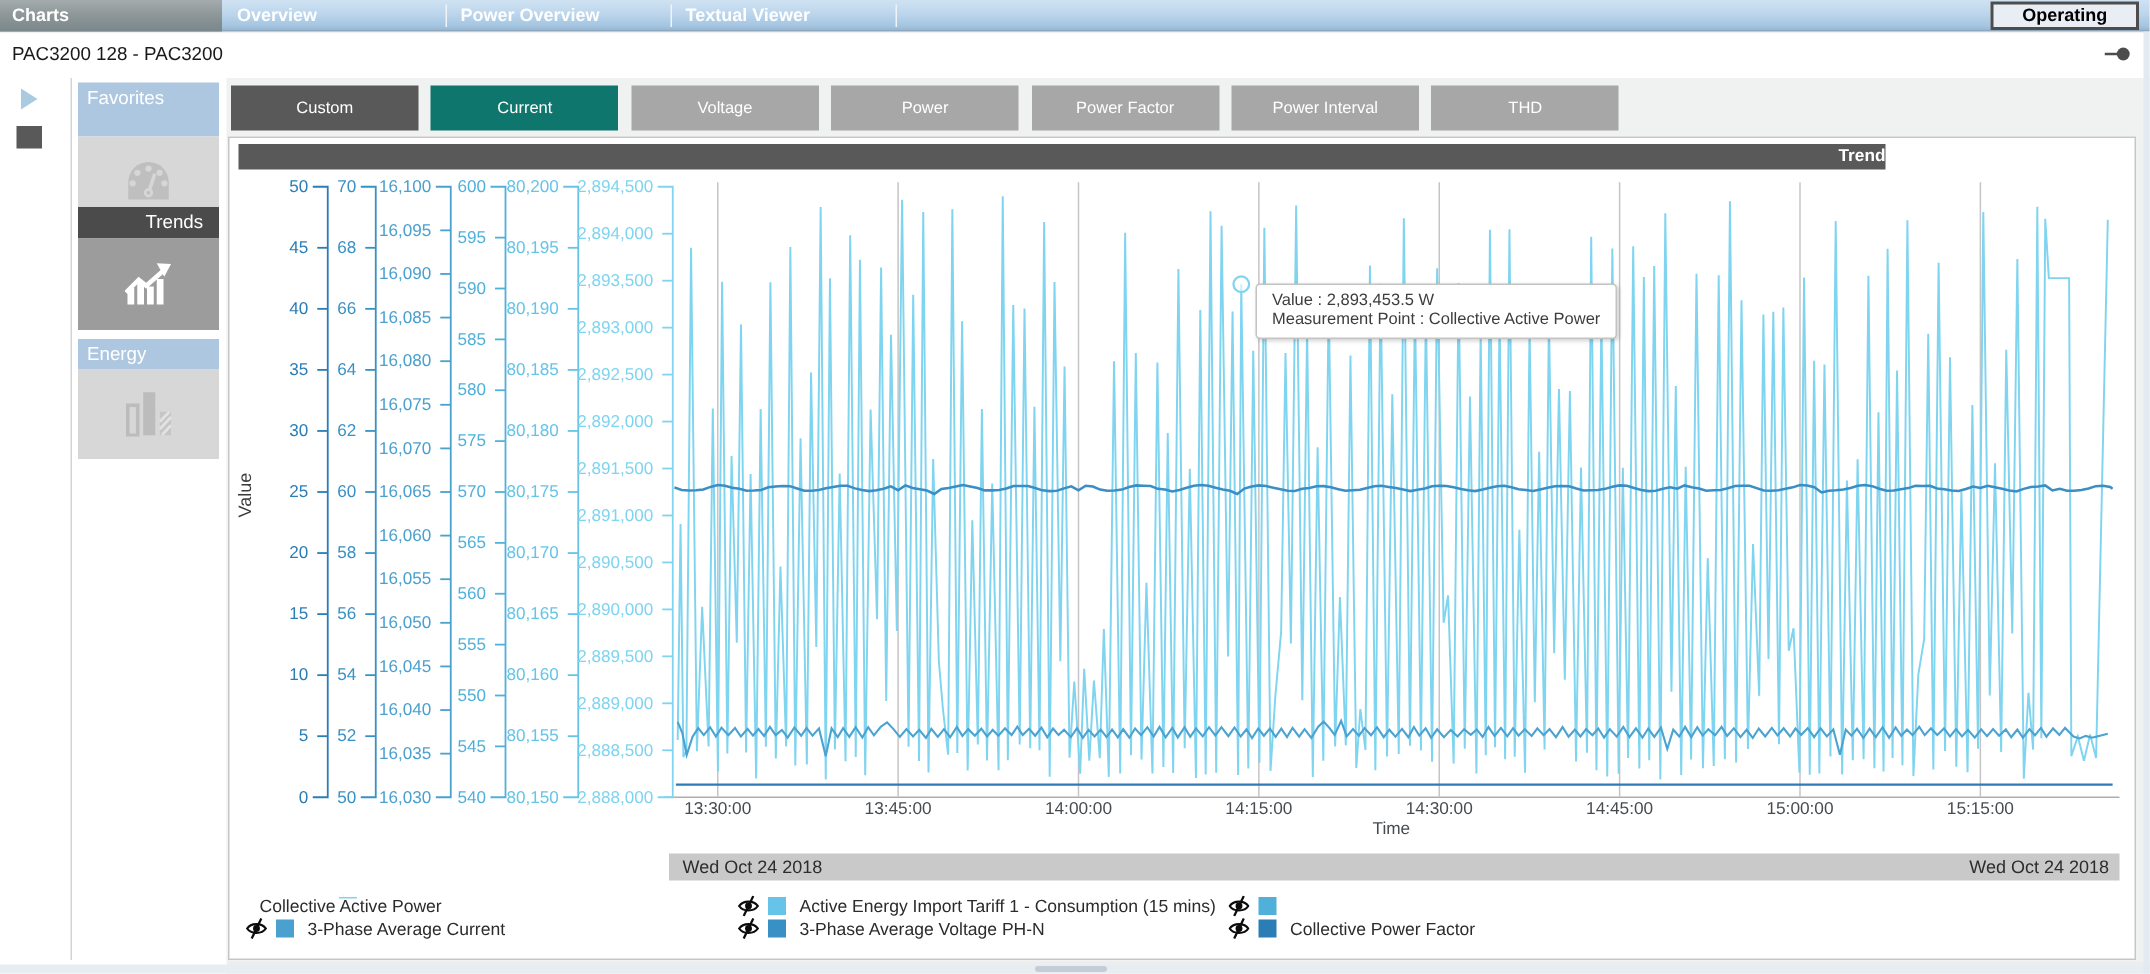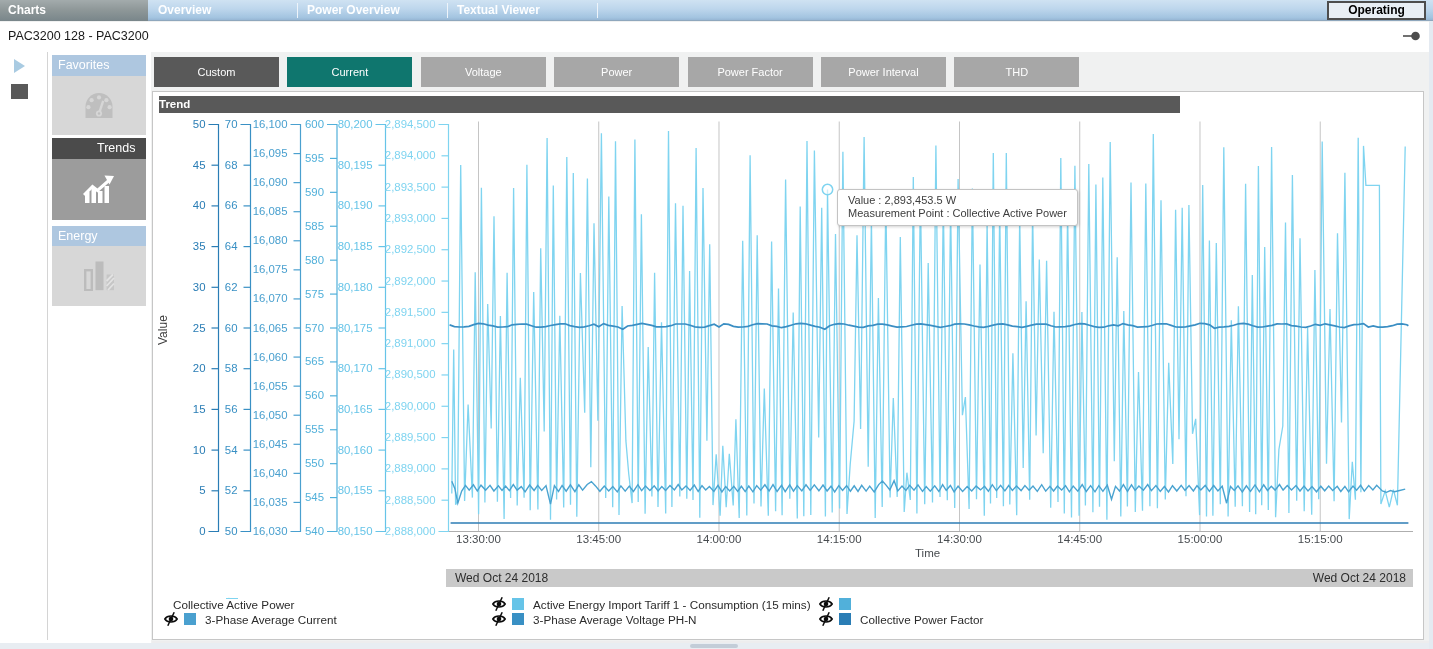--- a/index.html
+++ b/index.html
@@ -30,22 +30,22 @@
   #collapsed-box { position:absolute; left:11px; top:32px; width:17px; height:15px; background:#595959; }
   .side-panel { position:absolute; left:52px; width:94px; cursor:pointer; }
   .side-panel .hd { height:21px; color:#fff; font-size:12.5px; line-height:21px; padding-left:6px;
     overflow:hidden; white-space:nowrap; }
   .side-panel .bd { display:flex; align-items:center; justify-content:center; }
   
   .mtab { position:absolute; top:57px; width:125px; height:30px; color:#fff; font-size:11px;
     text-align:center; line-height:30px; cursor:pointer; overflow:hidden; }
   #chart-panel { position:absolute; left:152px; top:91px; width:1272px; height:549px;
     background:#fff; border:1px solid #c6c6c6; }
-  #trend-header { position:absolute; left:6px; top:4px; width:1021px; height:17px;
-    background:#595959; color:#fff; font-weight:bold; font-size:11.5px; text-align:left;
+  #trend-header { position:absolute; left:6px; top:4px; width:1098px; height:17px;
+    background:#595959; color:#fff; font-weight:bold; font-size:11.5px; text-align:right;
     line-height:17px; }
   #chart-svg { position:absolute; left:0; top:0; }
   #value-label { position:absolute; left:156px; top:0; font-size:12px; color:#3c3c3c;
     transform:rotate(-90deg); transform-origin:left top; }
   #time-label { position:absolute; font-size:11.5px; color:#474b4f; }
   #datebar { position:absolute; left:446px; top:569px; width:967px; height:18px; background:#c9c9c9;
     font-size:12px; color:#2d2d2d; line-height:18px; }
   #datebar .dl { position:absolute; left:9px; }
   #datebar .dr { position:absolute; right:7px; }
   .legend-item { position:absolute; height:14px; display:flex; align-items:center; cursor:pointer; }
@@ -83,21 +83,21 @@
     <circle cx="12.5" cy="5" r="4.3" fill="#4d4d4d"></circle>
   </svg>
 </div>
 
 <div id="sidebar">
   <div id="collapse-arrow"></div>
   <div id="collapsed-box"></div>
   <div id="sidebar-divider"></div>
   <div id="side-panels">
       <div class="side-panel" style="top: 3px;">
-        <div class="hd" style="height: 21px; line-height: 21px; background: rgb(174, 199, 224);">Favorites</div>
+        <div class="hd" style="height: 36px; line-height: 21px; background: rgb(174, 199, 224);">Favorites</div>
         <div class="bd" style="height: 59px; background: rgb(215, 215, 215);">
           <svg width="30" height="27" viewBox="0 0 30 27">
             <path d="M1.5,26 L1.5,14.5 A13.5,13.5 0 0 1 28.5,14.5 L28.5,26 Z" fill="#bfbfbf"></path>
             <circle cx="15" cy="5.4" r="2.1" fill="#d6d6d6"></circle>
             <circle cx="7.6" cy="8.2" r="2.1" fill="#d6d6d6"></circle>
             <circle cx="22.4" cy="8.2" r="2.1" fill="#d6d6d6"></circle>
             <circle cx="4.4" cy="15.2" r="2.1" fill="#d6d6d6"></circle>
             <circle cx="25.6" cy="15.2" r="2.1" fill="#d6d6d6"></circle>
             <line x1="15" y1="21.5" x2="19.2" y2="8.8" stroke="#d6d6d6" stroke-width="2.4"></line>
             <circle cx="15" cy="21.5" r="3.1" fill="#d6d6d6"></circle>

